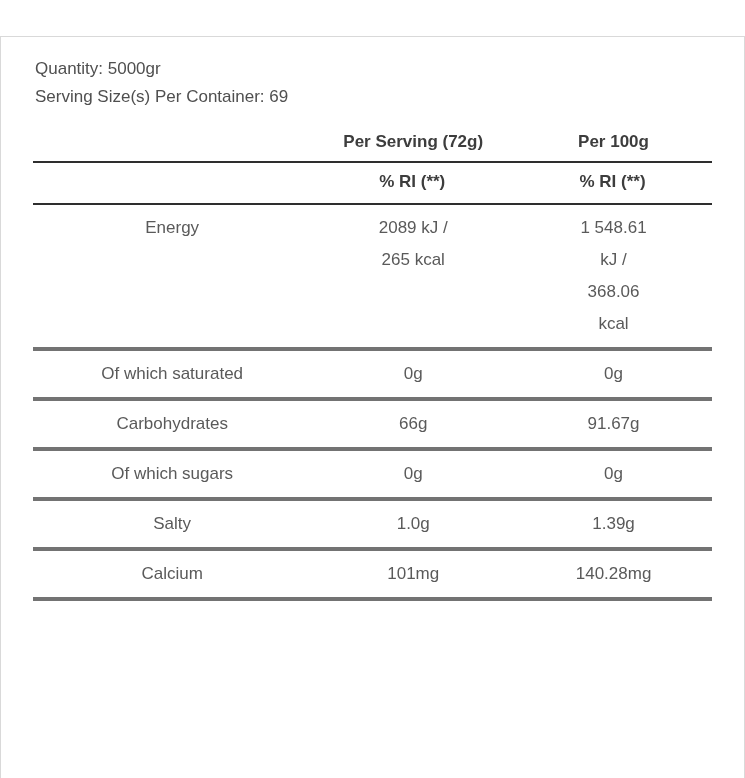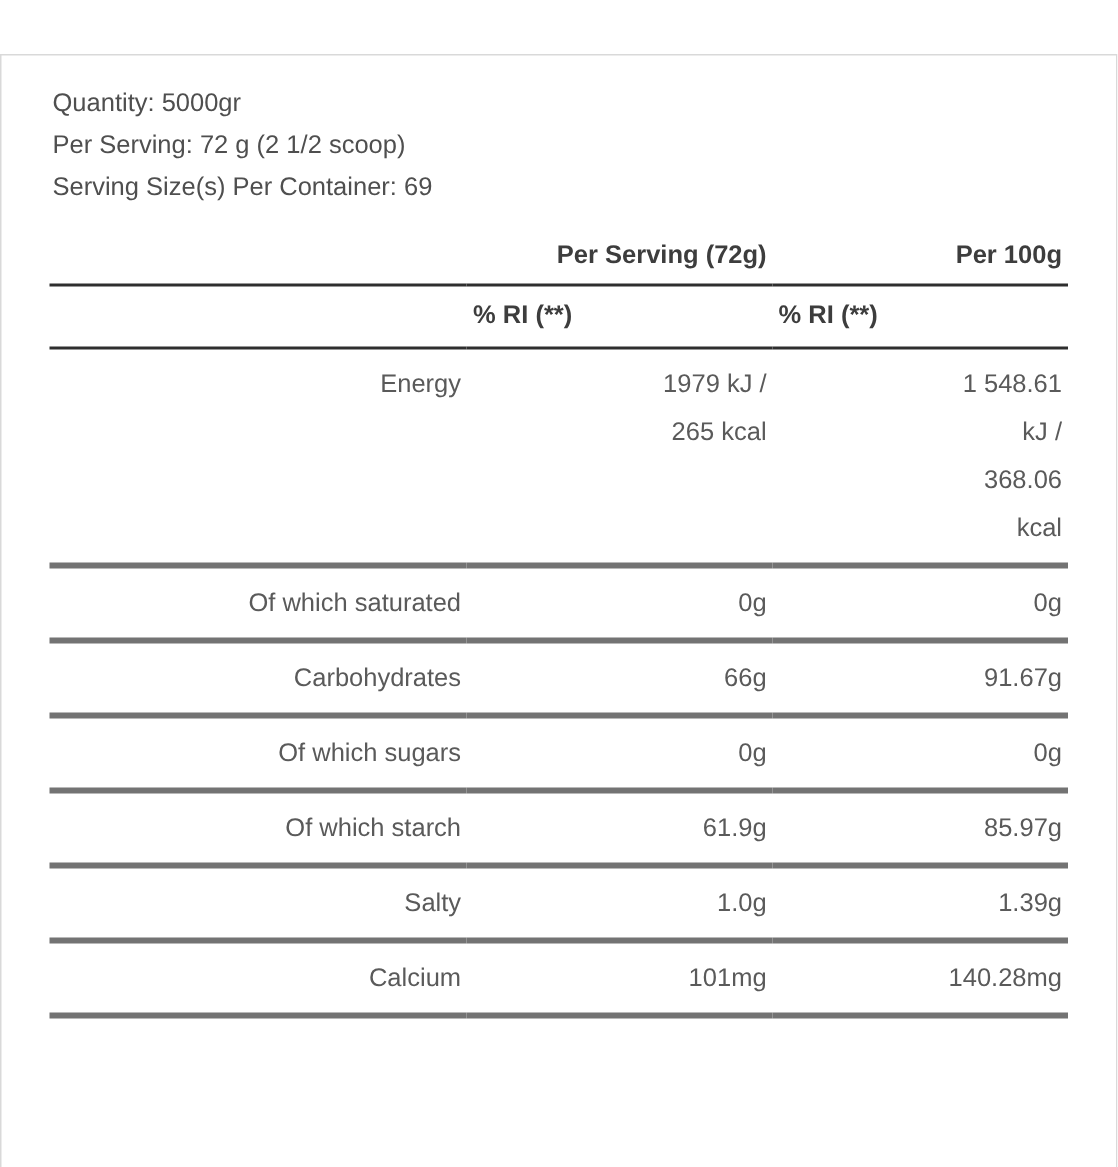--- a/index.html
+++ b/index.html
@@ -38,21 +38,21 @@
     border-collapse: collapse;
     margin-top: 16px;
     table-layout: fixed;
   }
   table.nutrition col.c-label { width: 41%; }
   table.nutrition col.c-serv  { width: 30%; }
   table.nutrition col.c-100   { width: 29%; }
 
   table.nutrition th,
   table.nutrition td {
-    text-align: right;
+    text-align: center;
     vertical-align: top;
     padding: 7px 4px 7px 4px;
     font-weight: normal;
     font-size: 17px;
     line-height: 32px;
     color: #5a5a5a;
   }
   tr.head-main th {
     font-weight: bold;
     color: #3d3d3d;
@@ -63,21 +63,21 @@
     border-bottom: 2px solid #2e2e2e;
   }
   tr.head-main th.blank {
     border-bottom: 2px solid #2e2e2e;
   }
   tr.head-ri th {
     font-weight: bold;
     color: #3d3d3d;
     font-size: 17px;
     line-height: 22px;
-    text-align: left;
+    text-align: center;
     padding-top: 8px;
     padding-bottom: 10px;
     border-bottom: 2px solid #2e2e2e;
     padding-right: 6px;
   }
   tr.head-ri th.blank { border-bottom: 2px solid #2e2e2e; }
 
   tbody tr td {
     border-bottom: 4px solid #737373;
   }
@@ -88,21 +88,20 @@
     white-space: pre-line;
   }
 </style>
 </head>
 <body>
 
 <div class="panel">
 
   <div class="meta">
     <div class="meta-line">Quantity: 5000gr</div>
-    <div class="meta-line">Per Serving: 72 g (2 1/2 scoop)</div>
     <div class="meta-line">Serving Size(s) Per Container: 69</div>
   </div>
 
   <table class="nutrition">
     <colgroup>
       <col class="c-label">
       <col class="c-serv">
       <col class="c-100">
     </colgroup>
     <thead>
@@ -113,21 +112,21 @@
       </tr>
       <tr class="head-ri">
         <th class="blank"></th>
         <th>% RI (**)</th>
         <th>% RI (**)</th>
       </tr>
     </thead>
     <tbody>
         <tr>
           <td class="label">Energy</td>
-          <td class="multiline">1979 kJ /
+          <td class="multiline">2089 kJ /
 265 kcal</td>
           <td class="multiline">1 548.61
 kJ /
 368.06
 kcal</td>
         </tr>
         <tr>
           <td class="label indent">Of which saturated</td>
           <td class="multiline">0g</td>
           <td class="multiline">0g</td>
@@ -136,25 +135,20 @@
           <td class="label">Carbohydrates</td>
           <td class="multiline">66g</td>
           <td class="multiline">91.67g</td>
         </tr>
         <tr>
           <td class="label indent">Of which sugars</td>
           <td class="multiline">0g</td>
           <td class="multiline">0g</td>
         </tr>
         <tr>
-          <td class="label indent">Of which starch</td>
-          <td class="multiline">61.9g</td>
-          <td class="multiline">85.97g</td>
-        </tr>
-        <tr>
           <td class="label">Salty</td>
           <td class="multiline">1.0g</td>
           <td class="multiline">1.39g</td>
         </tr>
         <tr>
           <td class="label">Calcium</td>
           <td class="multiline">101mg</td>
           <td class="multiline">140.28mg</td>
         </tr>
       </tbody>

